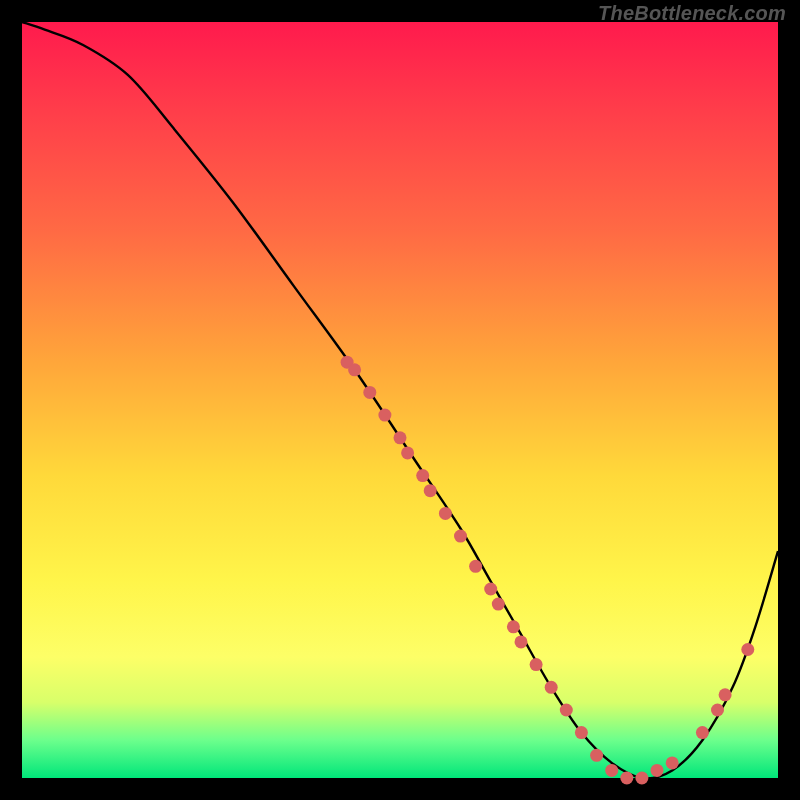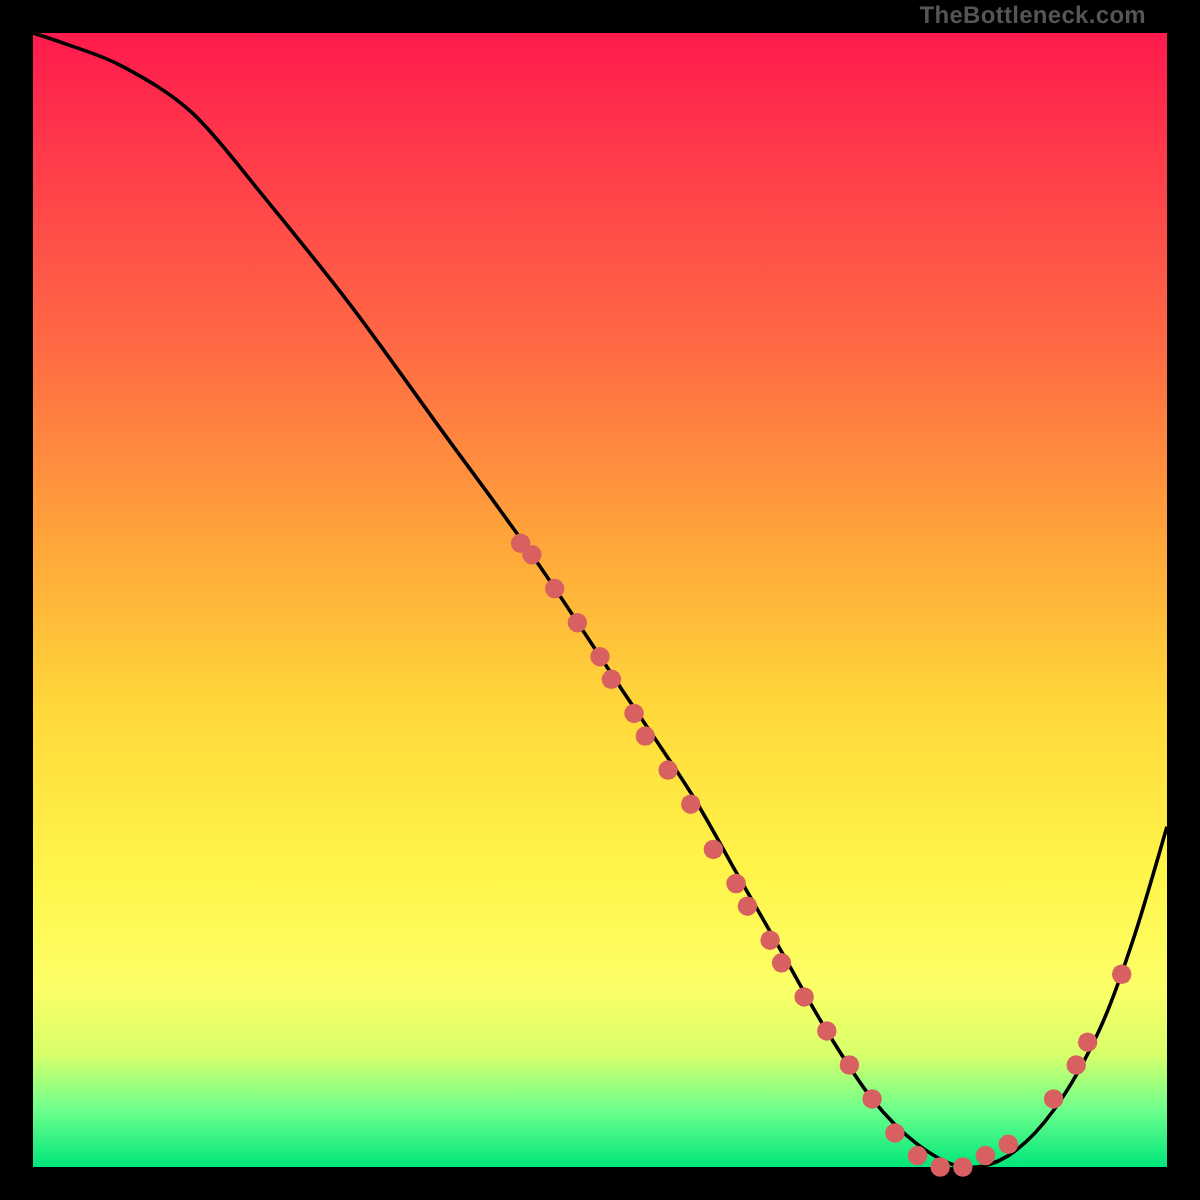--- a/index.html
+++ b/index.html
@@ -25,25 +25,26 @@
       #ffd93a 60%,
       #fff54a 74%,
       #fdff67 84%,
       #d8ff6a 90%,
       #6cff8c 95%,
       #00e67a 100%);
   }
   .attribution {
     position: absolute;
     top: 2px;
-    right: 36px;
+    right: 14px;
     color: #555;
-    font-size: 16px;
+    font-size: 20px;
     font-weight: 600;
     letter-spacing: 0.2px;
+    font-style: italic;
   }
   svg.curve {
     position: absolute;
     left: 22px;
     top: 22px;
     width: 756px;
     height: 756px;
     overflow: visible;
   }
 </style>

